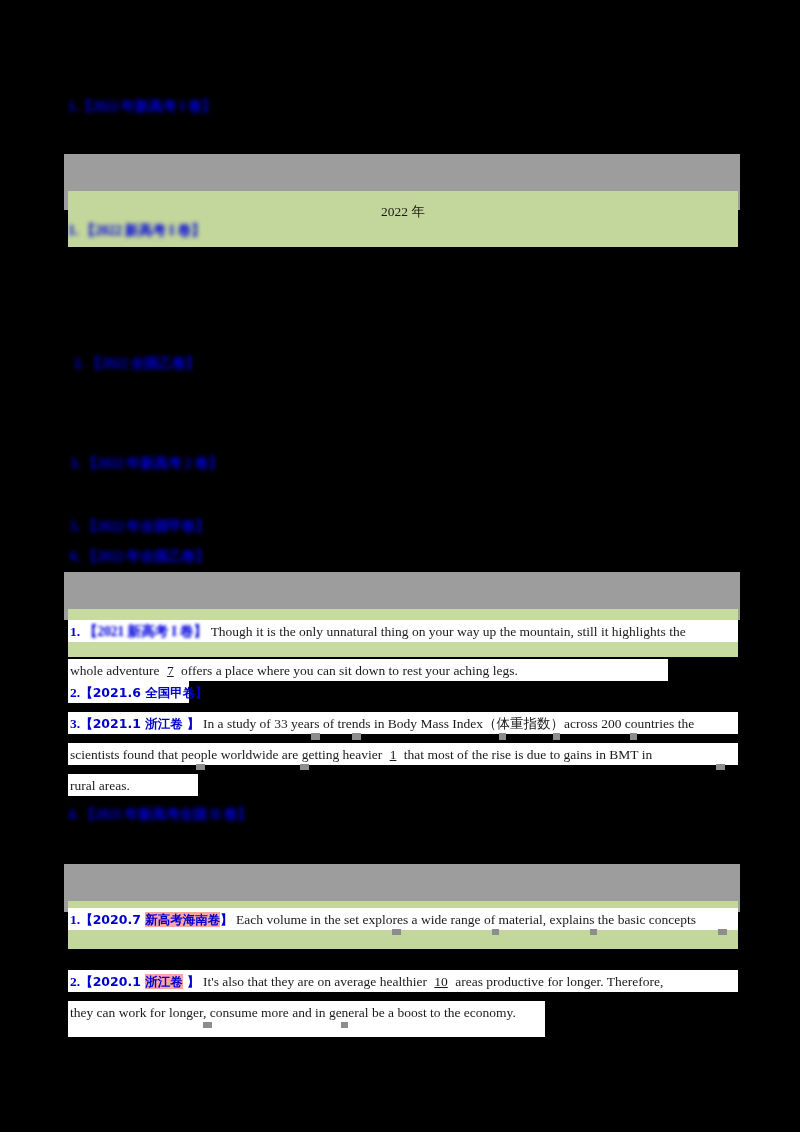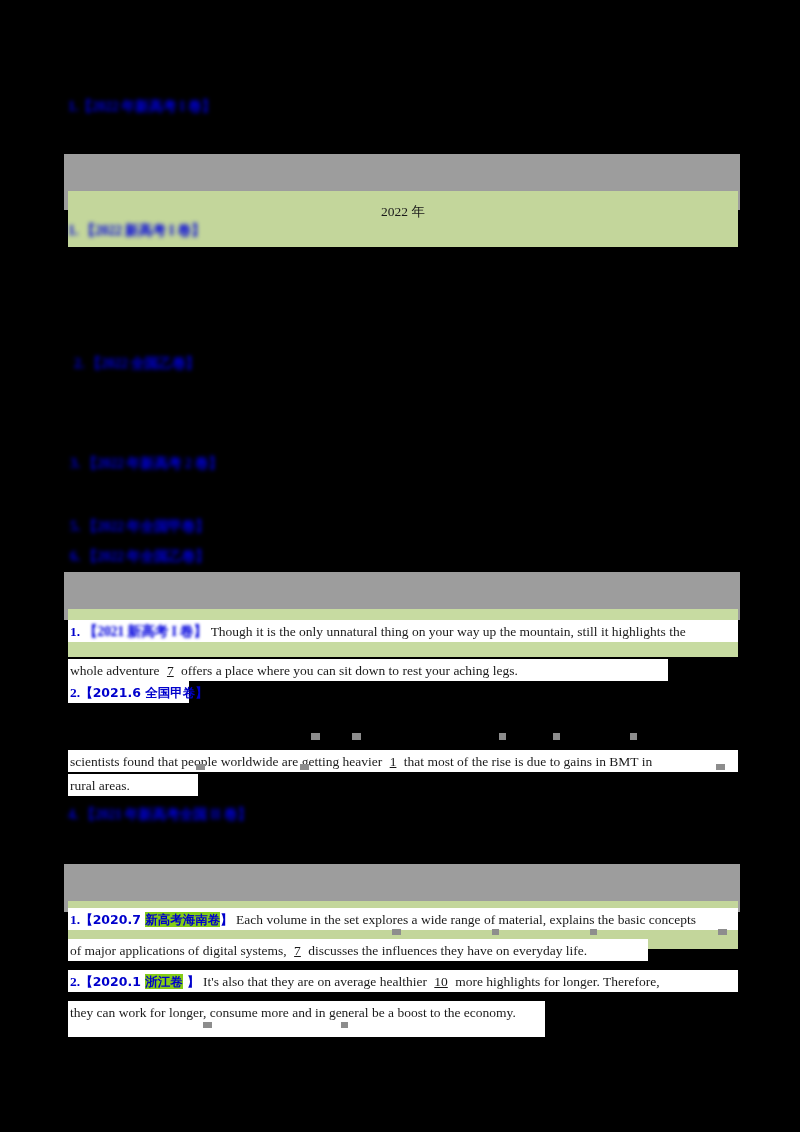--- a/index.html
+++ b/index.html
@@ -52,21 +52,21 @@
     margin-top:41px;
   }
   .year-banner.b2021{ background:#c7dba1;font-family:Liberation Mono, monospace; }
   .banner-shadow{
     position:absolute;
     background:#9d9d9d;
   }
 
   
   .blue{ color:#0000cc; font-weight:bold; }
-  .hl-yellow{ background:#84cc16; color:#0000cc; font-weight:bold; }
+  .hl-yellow{ background:#fca5a5; color:#0000cc; font-weight:bold; }
   .blank{ text-decoration:underline; padding:0 4px; }
   .cnb{ font-family:"DejaVu Sans", sans-serif; font-size:12.5px; font-weight:bold; }
 
   
   .speck{ position:absolute; background:#8d8d8d; }
 </style>
 </head>
 <body>
 
 <div class="page">
@@ -116,21 +116,25 @@
   <div class="tb" style="left:68px; top:651px; width:600px; height:22px;margin-top:8px;">
     <span>whole adventure</span>
     <span class="blank">7</span>
     <span>offers a place where you can sit down to rest your aching legs.</span>
   </div>
 
   <div class="tb" style="left:68px; top:681px; width:121px; height:22px;">
     <span class="blue">2.</span><span class="cnb blue">【2021.6 全国甲卷】</span>
   </div>
 
-  <div class="tb" style="left:68px; top:743px; width:670px; height:22px;margin-top:7px;">
+  <div class="tb" style="left:68px; top:712px; width:670px; height:22px;">
+    <span class="blue">3.</span><span class="cnb blue">【2021.1  浙江卷 】</span>
+    <span>In a study of 33 years of trends in Body Mass Index（体重指数）across 200 countries the</span>
+  </div>
+  <div class="tb" style="left:68px; top:743px; width:670px; height:22px;">
     <span>scientists found that people worldwide are getting heavier</span>
     <span class="blank">1</span>
     <span>that most of the rise is due to gains in BMT in</span>
   </div>
   <div class="tb" style="left:68px; top:774px; width:130px; height:22px;">
     <span>rural areas.</span>
   </div>
 
   <div class="blur-head strong" style="left:68px; top:806px;">
     <span>4.</span>
@@ -139,31 +143,26 @@
 
   <div class="banner-shadow" style="left:64px; top:864px; width:676px; height:48px;"></div>
   <div class="year-banner" style="left:68px; top:860px; width:670px; height:48px;">
     <span>2020 年</span>
   </div>
 
   <div class="tb" style="left:68px; top:908px; width:670px; height:22px;">
     <span class="blue">1.</span><span class="cnb blue">【2020.7 </span><span class="hl-yellow cnb">新高考海南卷</span><span class="cnb blue">】</span>
     <span>Each volume in the set explores a wide range of material, explains the basic concepts</span>
   </div>
-  <div class="tb" style="left:68px; top:939px; width:580px; height:22px;">
-    <span>of major applications of digital systems,</span>
-    <span class="blank">7</span>
-    <span>discusses the influences they have on everyday life.</span>
-  </div>
 
   <div class="tb" style="left:68px; top:970px; width:670px; height:22px;">
     <span class="blue">2.</span><span class="cnb blue">【2020.1  </span><span class="hl-yellow cnb">浙江卷</span><span class="cnb blue"> 】</span>
     <span>It's also that they are on average healthier</span>
     <span class="blank">10</span>
-    <span>more highlights for longer. Therefore,</span>
+    <span>areas productive for longer. Therefore,</span>
   </div>
   <div class="tb" style="left:68px; top:1001px; width:477px; height:36px;">
     <span>they can work for longer, consume more and in general be a boost to the economy.</span>
   </div>
 
   <div class="speck" style="left:311px; top:733px; width:9px; height:7px;"></div>
   <div class="speck" style="left:352px; top:733px; width:9px; height:7px;"></div>
   <div class="speck" style="left:499px; top:733px; width:7px; height:7px;"></div>
   <div class="speck" style="left:553px; top:733px; width:7px; height:7px;"></div>
   <div class="speck" style="left:630px; top:733px; width:7px; height:7px;"></div>

